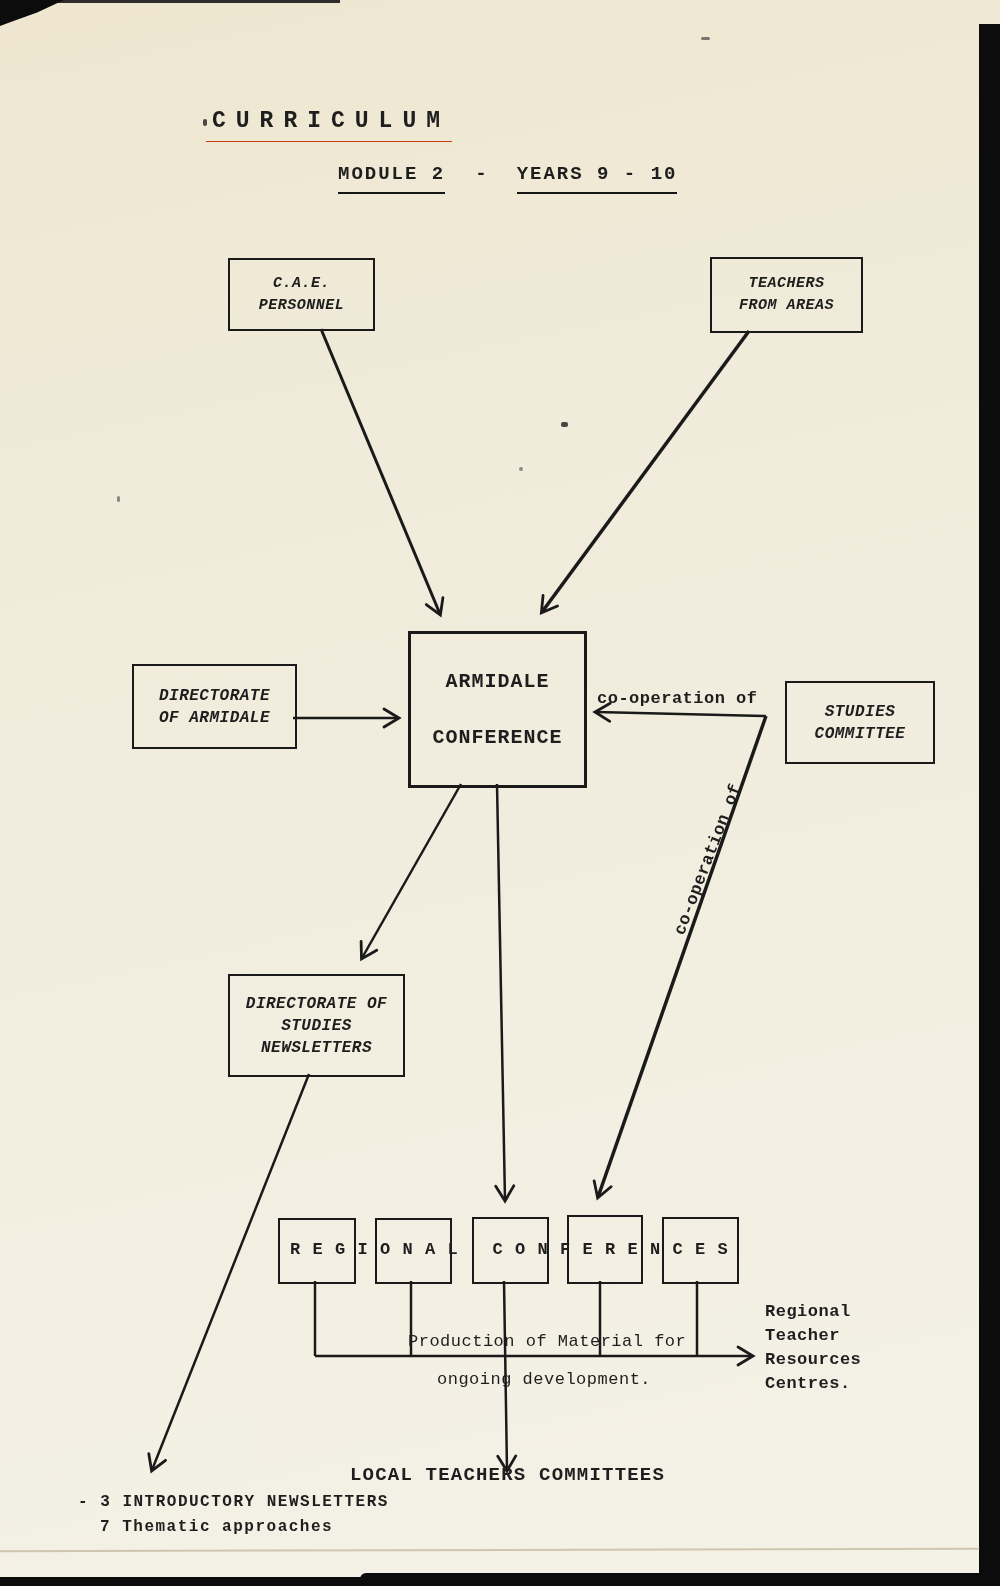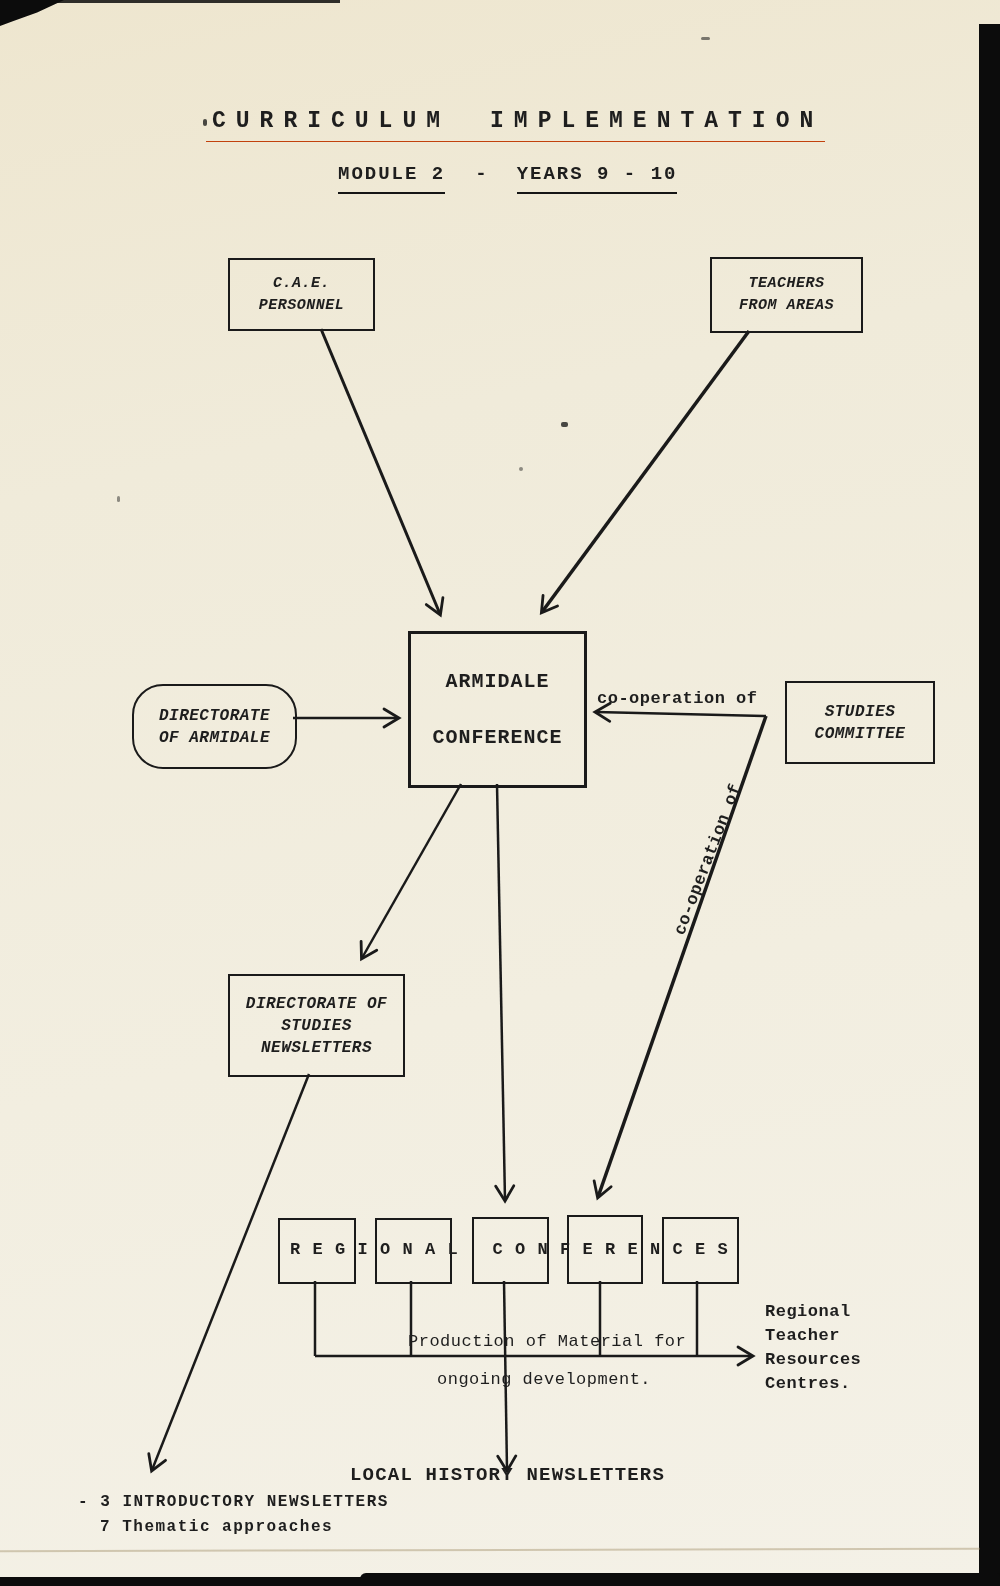--- a/index.html
+++ b/index.html
@@ -70,21 +70,20 @@
     <line x1="411" y1="1281" x2="411" y2="1356" stroke-width="2.5"></line>
     <line x1="504" y1="1281" x2="507" y2="1470" stroke-width="2.5" marker-end="url(#arr)"></line>
     <line x1="600" y1="1281" x2="600" y2="1356" stroke-width="2.5"></line>
     <line x1="697" y1="1281" x2="697" y2="1356" stroke-width="2.5"></line>
     <line x1="315" y1="1356" x2="752" y2="1356" stroke-width="2.5" marker-end="url(#arr)"></line>
   </g>
 </svg>
 
 <div class="abs title">
   <span>CURRICULUM</span>
-  <span>IMPLEMENTATION</span>
 </div>
 <div class="abs subtitle">
   <span class="u">MODULE 2</span>
   <span class="dash">-</span>
   <span class="u">YEARS 9 - 10</span>
 </div>
 
 <div class="abs box it" style="left:228px;top:258px;width:143px;height:69px;font-size:15px;">
   <div>C.A.E.</div>
   <div>PERSONNEL</div>
@@ -93,21 +92,21 @@
 <div class="abs box it" style="left:710px;top:257px;width:149px;height:72px;font-size:15px;">
   <div>TEACHERS</div>
   <div>FROM AREAS</div>
 </div>
 
 <div class="abs box box-main" style="left:408px;top:631px;width:173px;height:151px;">
   <div>ARMIDALE</div>
   <div>CONFERENCE</div>
 </div>
 
-<div class="abs box it" style="left:132px;top:684px;width:161px;height:81px;border-radius:31px;">
+<div class="abs box it" style="left:132px;top:664px;width:161px;height:81px;">
   <div>DIRECTORATE</div>
   <div>OF ARMIDALE</div>
 </div>
 
 <div class="abs box it" style="left:785px;top:681px;width:146px;height:79px;">
   <div>STUDIES</div>
   <div>COMMITTEE</div>
 </div>
 
 <div class="abs box it" style="left:228px;top:974px;width:173px;height:99px;">
@@ -129,21 +128,21 @@
 <div class="abs lbl" style="left:408px;top:1332px;">Production of Material for</div>
 <div class="abs lbl" style="left:437px;top:1370px;">ongoing development.</div>
 
 <div class="abs rtrc" style="left:765px;top:1300px;">
   <div>Regional</div>
   <div>Teacher</div>
   <div>Resources</div>
   <div>Centres.</div>
 </div>
 
-<div class="abs big" style="left:350px;top:1464px;">LOCAL HISTORY NEWSLETTERS</div>
+<div class="abs big" style="left:350px;top:1464px;">LOCAL TEACHERS COMMITTEES</div>
 
 <div class="abs foot" style="left:78px;top:1493px;">- 3 INTRODUCTORY NEWSLETTERS</div>
 <div class="abs foot" style="left:100px;top:1518px;">7 Thematic approaches</div>
 
 <div class="abs edge" style="left:0;top:0;width:340px;height:3px;opacity:.85;"></div>
 <div class="abs edge" style="left:0;top:0;width:64px;height:26px;clip-path:polygon(0 0,100% 0,58% 48%,20% 82%,0 100%);"></div>
 <div class="abs edge" style="left:979px;top:24px;width:21px;height:1562px;"></div>
 <div class="abs edge" style="left:0;top:1577px;width:1000px;height:9px;"></div>
 <div class="abs edge" style="left:360px;top:1573px;width:640px;height:13px;border-radius:6px 3px 0 0;"></div>
 <div class="abs crease" style="left:0;top:1549px;width:980px;height:2px;transform:rotate(-.15deg);"></div>

